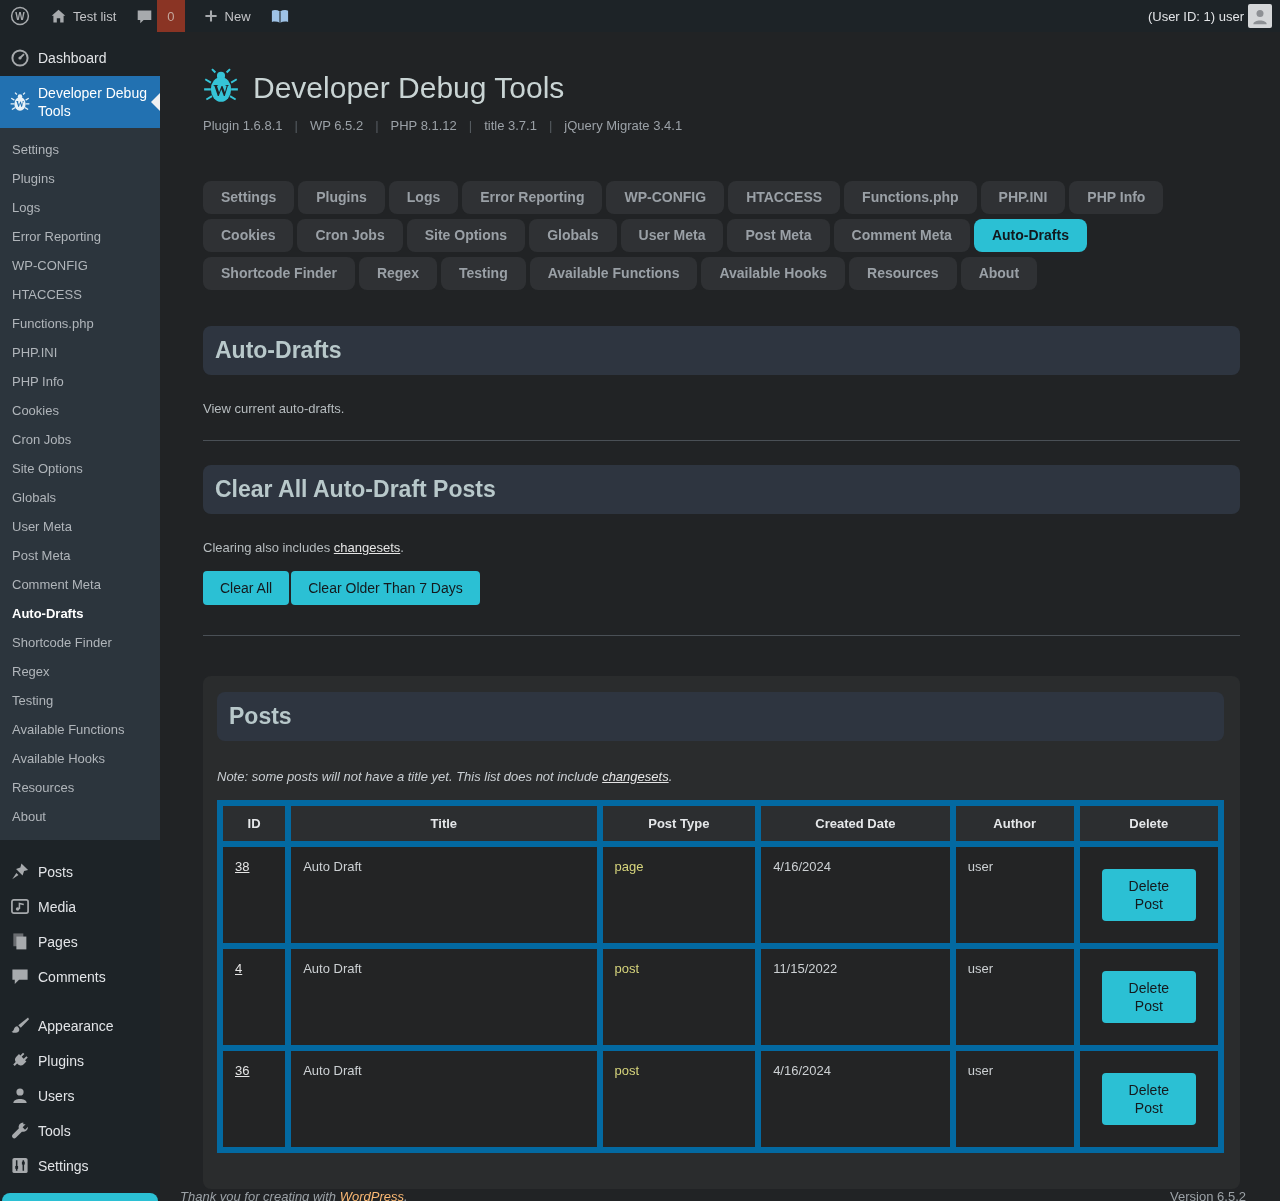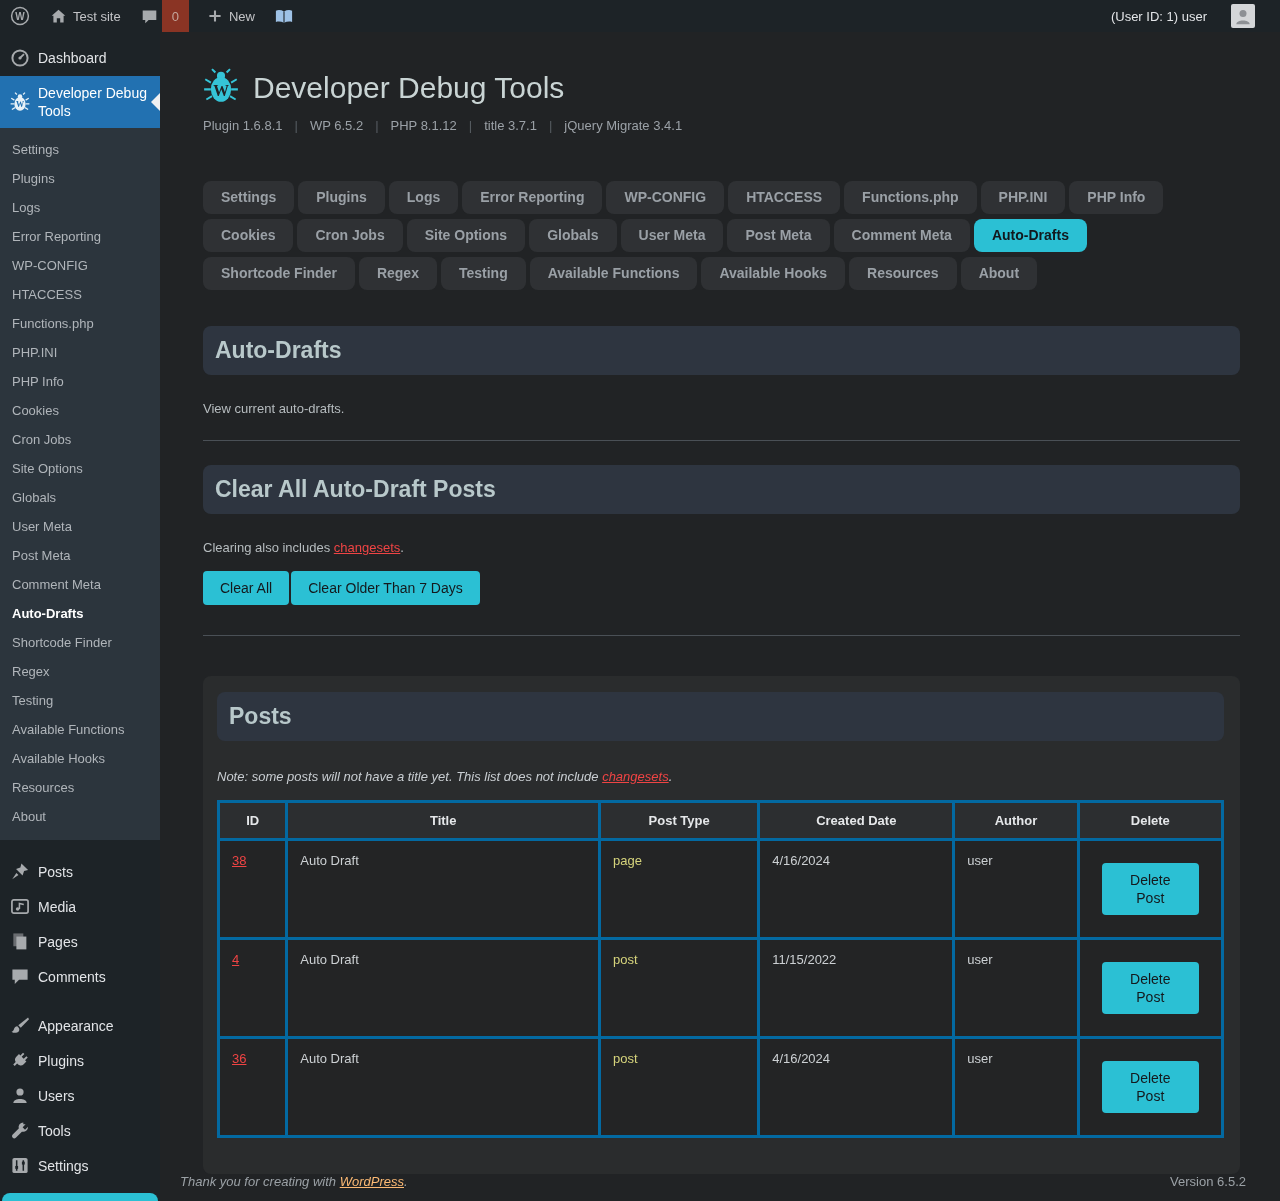--- a/index.html
+++ b/index.html
@@ -13,21 +13,21 @@
   }
   
   .adminbar {
     position:absolute; top:0; left:0; right:0; height:32px;
     background:#1d2327; display:flex; align-items:center;
     font-size:13px; color:#c3c4c7; z-index:10;
   }
   .ab-item { display:flex; align-items:center; gap:6px; padding:0 10px; height:32px; color:#c3c4c7; cursor:pointer; }
   .ab-item svg { color:#a7aaad; }
   .ab-badge { background:#8a3424; color:#c4a69c; padding:0 10px; height:32px; display:flex; align-items:center; }
-  .ab-right { margin-left:auto; display:flex; align-items:center; gap:24px; padding-right:25px; }
+  .ab-right { margin-left:auto; display:flex; align-items:center; gap:4px; padding-right:8px; }
   .ab-avatar { width:24px; height:24px; background:#d4d6d8; border-radius:2px; display:flex; align-items:center; justify-content:center; }
   
   .sidebar {
     position:absolute; top:32px; left:0; bottom:0; width:160px;
     background:#1d2327; font-size:14px; z-index:5;
   }
   .menu-item { display:flex; align-items:center; gap:8px; padding:8px 8px 8px 10px; color:#e2e4e7; cursor:pointer; line-height:18px; }
   .menu-item svg { flex:0 0 20px; color:#a7aaad; }
   .menu-item.top { margin-top:8px; }
   .menu-item.active-parent { background:#2271b1; color:#fff; position:relative; }
@@ -64,34 +64,34 @@
     padding:8px 18px; border-radius:8px; cursor:pointer; line-height:17px;
   }
   .tab.active { background:#2bc0d4; color:#12181d; }
   
   .panel {
     margin-top:36px; background:#2e3540; border-radius:8px;
     padding:11px 12px; font-size:23px; font-weight:bold; color:#b8c8ca;
   }
   .section-desc { margin-top:26px; font-size:13px; color:#b6bcbf; }
   hr.rule { border:none; border-top:1px solid #4a5056; margin-top:24px; }
-  a.yellow-link { color:#ef4444; text-decoration:underline; cursor:pointer; }
+  a.yellow-link { color:#e5e5e5; text-decoration:underline; cursor:pointer; }
   .btn-row { margin-top:16px; display:flex; gap:2px; }
   .cyan-btn {
     font-family:"Liberation Sans", sans-serif;
     background:#2bc0d4; color:#14191d; border:none; font-size:14px;
     padding:8px 17px; border-radius:4px; cursor:pointer; line-height:18px;
   }
   
   .card { margin-top:40px; background:#2a2c2d; border-radius:8px; padding:16px 16px 36px 14px; }
   .card .panel { margin-top:0; }
   .note { margin-top:28px; font-size:13px; font-style:italic; color:#c9ced2; }
   
   table.posts { margin-top:16px; border-collapse:collapse; width:100%; font-size:13px; }
-  .posts th, .posts td { border:3px solid #0369a1; }
+  .posts th, .posts td { border:6px solid #0369a1; }
   .posts th { background:#2c2e30; color:#e5e7e9; font-weight:bold; text-align:center; padding:10px 8px; }
   .posts td { background:#232425; vertical-align:top; padding:12px 12px; height:57px; }
   .posts td.c-type { color:#d6d47c; }
   .posts td.c-date, .posts td.c-author, .posts td.c-title { color:#ccd0d3; }
   .posts td.c-delete { text-align:center; vertical-align:middle; padding:22px; }
   
   .footer {
     margin-top:auto; display:flex; align-items:center; justify-content:space-between;
     padding:0 34px 14px 20px; font-size:13px; color:#9ba1a6;
   }
@@ -105,21 +105,21 @@
   <div class="ab-item">
     <svg width="20" height="20" viewBox="0 0 20 20">
         <circle cx="10" cy="10" r="8.4" fill="none" stroke="currentColor" stroke-width="1.5"></circle>
         <text x="10" y="13.8" text-anchor="middle" font-size="10" font-weight="bold" fill="currentColor" font-family="Liberation Sans, sans-serif">W</text>
       </svg>
   </div>
   <div class="ab-item">
     <svg width="17" height="17" viewBox="0 0 20 20">
         <path d="M10 2 L18 9 H16 V17 H12 V12 H8 V17 H4 V9 H2 Z" fill="currentColor"></path>
       </svg>
-    <span>Test site</span>
+    <span>Test list</span>
   </div>
   <div class="ab-item" style="padding-right:4px;">
     <svg width="17" height="17" viewBox="0 0 20 20">
         <path d="M2 3 h16 v11 h-9 l-4 4 v-4 h-3 z" fill="currentColor"></path>
       </svg>
   </div>
   <div class="ab-badge">0</div>
   <div class="ab-item" style="margin-left:8px;">
     <svg width="16" height="16" viewBox="0 0 20 20">
         <path d="M8.7 3 h2.6 v5.7 H17 v2.6 h-5.7 V17 H8.7 v-5.7 H3 V8.7 h5.7 z" fill="currentColor"></path>

